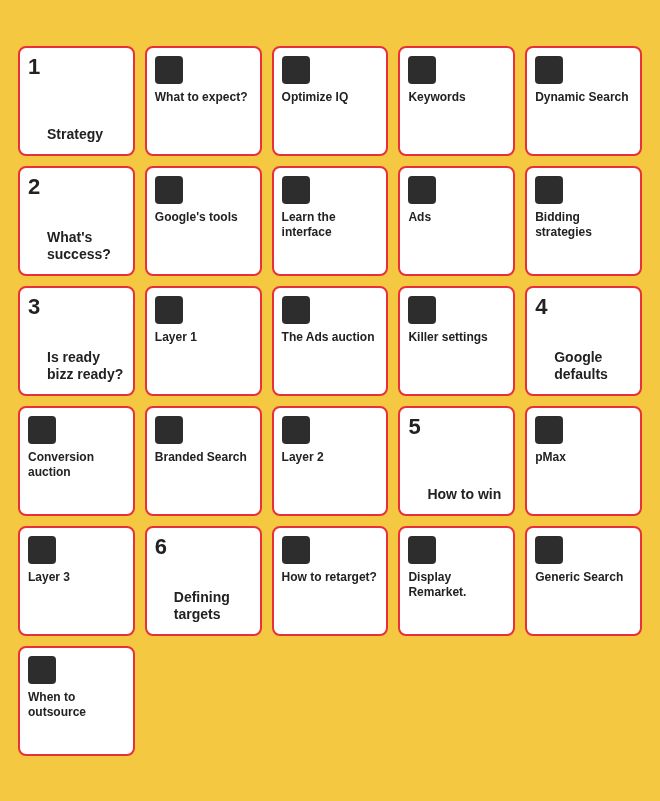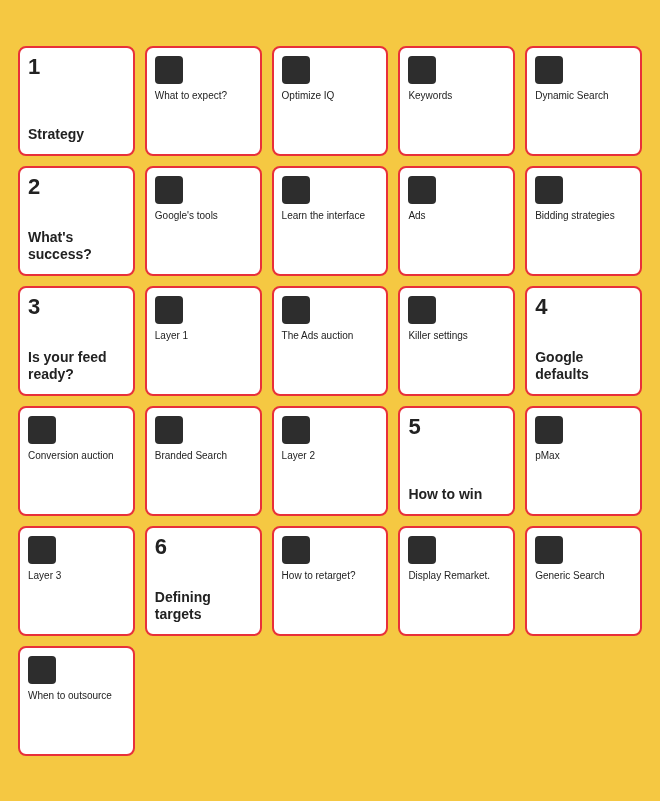--- a/index.html
+++ b/index.html
@@ -44,24 +44,25 @@
       color: #222;
       line-height: 1;
       margin-bottom: 4px;
     }
     .card-label {
       font-size: 14px;
       font-weight: bold;
       color: #222;
       line-height: 1.25;
       margin-top: auto;
+      margin-left: 19px;
     }
     .card-label-top {
-      font-size: 10px;
-      font-weight: normal;
+      font-size: 12px;
+      font-weight: bold;
       color: #222;
       line-height: 1.25;
     }
   </style>
 </head>
 <body>
 
 <div class="grid-container">
 <div class="card">
       <div class="card-row-number">1</div>
@@ -98,21 +99,21 @@
     <div class="card">
       <div class="card-icon"></div>
       <div class="card-label-top">Ads</div>
     </div>
     <div class="card">
       <div class="card-icon"></div>
       <div class="card-label-top">Bidding strategies</div>
     </div>
     <div class="card">
       <div class="card-row-number">3</div>
-      <div class="card-label">Is your feed ready?</div>
+      <div class="card-label">Is ready bizz ready?</div>
     </div>
     <div class="card">
       <div class="card-icon"></div>
       <div class="card-label-top">Layer 1</div>
     </div>
     <div class="card">
       <div class="card-icon"></div>
       <div class="card-label-top">The Ads auction</div>
     </div>
     <div class="card">

